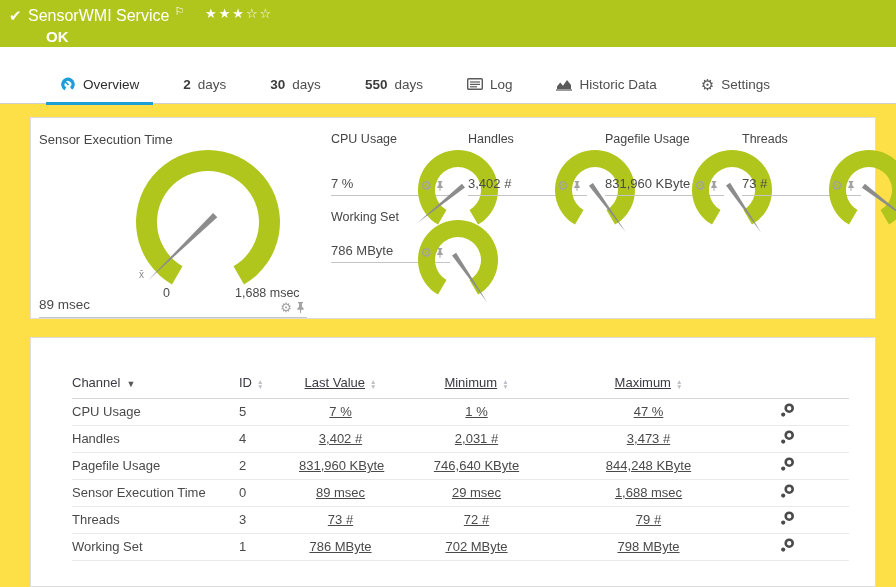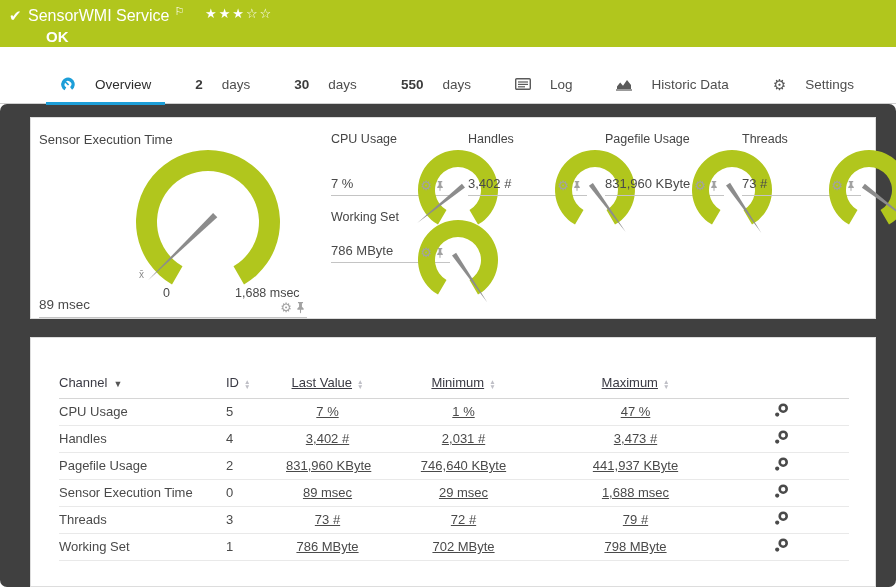--- a/index.html
+++ b/index.html
@@ -11,31 +11,31 @@
   .hdr .chk { position:absolute; left:9px; top:7px; font-size:15px; }
   .hdr .title-line { position:absolute; left:28px; top:5px; font-size:16px; white-space:nowrap; }
   .hdr .type { }
   .hdr .flag { font-size:11px; vertical-align:super; margin-left:5px; }
   .hdr .stars { position:absolute; left:205px; top:6px; font-size:13px; letter-spacing:2px; }
   .hdr .ok { position:absolute; left:46px; top:28px; font-size:15px; font-weight:bold; }
 
   
   .tabbar { margin-top:18px; height:39px; display:flex; align-items:center;
     border-bottom:1px solid #cfcfcf; padding-left:38px; background:#fff; }
-  .tab { position:relative; height:39px; display:flex; align-items:center; gap:19px;
+  .tab { position:relative; height:39px; display:flex; align-items:center; gap:7px;
     padding:0 22px; font-size:13.5px; color:#4e4e4e; cursor:pointer; white-space:nowrap; }
   .tab b { font-weight:bold; color:#3c3c3c; }
   .tab.active { color:#2e2e2e; }
   .tab.active::after { content:""; position:absolute; left:8px; right:8px; bottom:-1px;
     height:3px; background:#1c9ed8; }
   .tab svg, .tab .gearchar { flex:none; }
   .gearchar { font-size:15px; color:#555; line-height:1; }
 
   
-  .content { background:#404040; height:483px; padding:13px 20px 0 30px;border-radius:7px; }
+  .content { background:#fde047; height:483px; padding:13px 20px 0 30px; }
 
   .gauges-panel { background:#fff; border:1px solid #ddd; height:202px;
     display:flex; padding:4px 14px 0 8px; }
 
   .big-cell { width:268px; flex:none; position:relative; border-bottom:1px solid #c4c4c4;
     margin-right:24px; }
   .cell-title { font-size:13px; color:#454545; padding:10px 0 0 0; }
   .big-gauge-holder { position:absolute; left:74px; top:22px; width:190px; height:152px; }
   .zero-label  { position:absolute; bottom:17px; left:124px; font-size:12.5px; }
   .maxi-label  { position:absolute; bottom:17px; left:196px; font-size:12.5px; }
@@ -50,21 +50,21 @@
     padding-top:8px; }
   .small-cell { position:relative; border-bottom:1px solid #c4c4c4; }
   .small-cell .cell-title { padding-top:2px; font-size:12.5px; }
   .small-cell .val { position:absolute; left:0; bottom:4px; font-size:13px; }
   .small-gauge-holder { position:absolute; right:-6px; top:10px; width:58px; height:52px; }
   .small-cell.row2 .small-gauge-holder { top:2px; }
   .small-cell .cell-icons { right:6px; }
 
   
   .table-panel { margin-top:18px; background:#fff; border:1px solid #ddd;
-    height:250px; padding:30px 26px 0 28px; overflow:hidden; }
+    height:250px; padding:30px 26px 0 41px; overflow:hidden; }
   table { width:100%; border-collapse:collapse; table-layout:fixed; font-size:13px; }
   th { font-weight:normal; color:#3a3a44; text-align:left; height:30px;
     border-bottom:1px solid #d6d6d6; cursor:pointer; white-space:nowrap; }
   td { height:27px; border-bottom:1px solid #e9e9e9; color:#4a4a4a; white-space:nowrap; }
   .ra { text-align:center;text-decoration:underline; }
   .sort-single { color:#555; font-size:9px; margin-left:6px; }
   .sort-dual { display:inline-flex; flex-direction:column; vertical-align:middle;
     margin-left:5px; color:#bfbfc6; font-size:6.5px; line-height:5px; }
   .c-icon { text-align:center; }
   .ch-set { cursor:pointer; display:inline-block; }
@@ -313,21 +313,21 @@
         </svg>
       </span>
     </td>
   </tr>
 
   <tr>
     <td>Pagefile Usage</td>
     <td>2</td>
     <td class="ra">831,960 KByte</td>
     <td class="ra">746,640 KByte</td>
-    <td class="ra">441,937 KByte</td>
+    <td class="ra">844,248 KByte</td>
     <td class="c-icon">
       <span class="ch-set">
         <svg width="15" height="15" viewBox="0 0 15 15">
           <circle cx="9.2" cy="5.2" r="3.5" fill="none" stroke="#4a4a4a" stroke-width="2.6"></circle>
           <circle cx="3.2" cy="11.6" r="2.1" fill="#4a4a4a"></circle>
         </svg>
       </span>
     </td>
   </tr>
 

